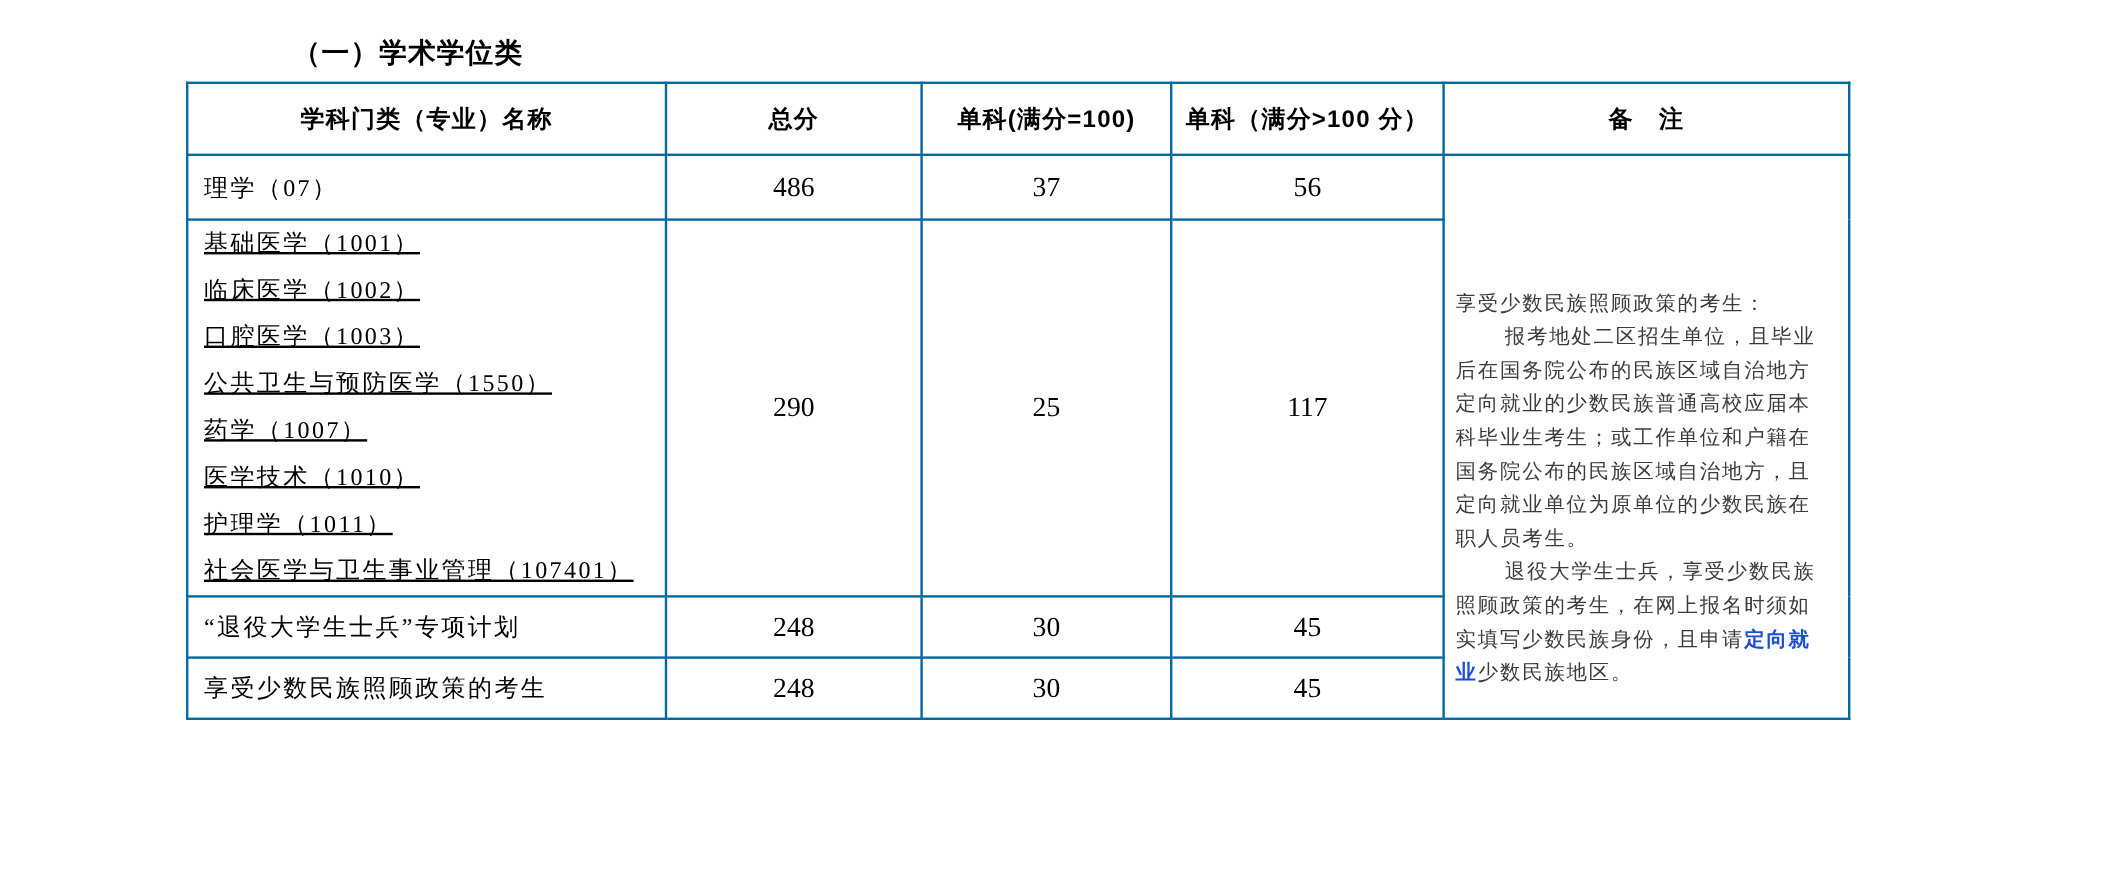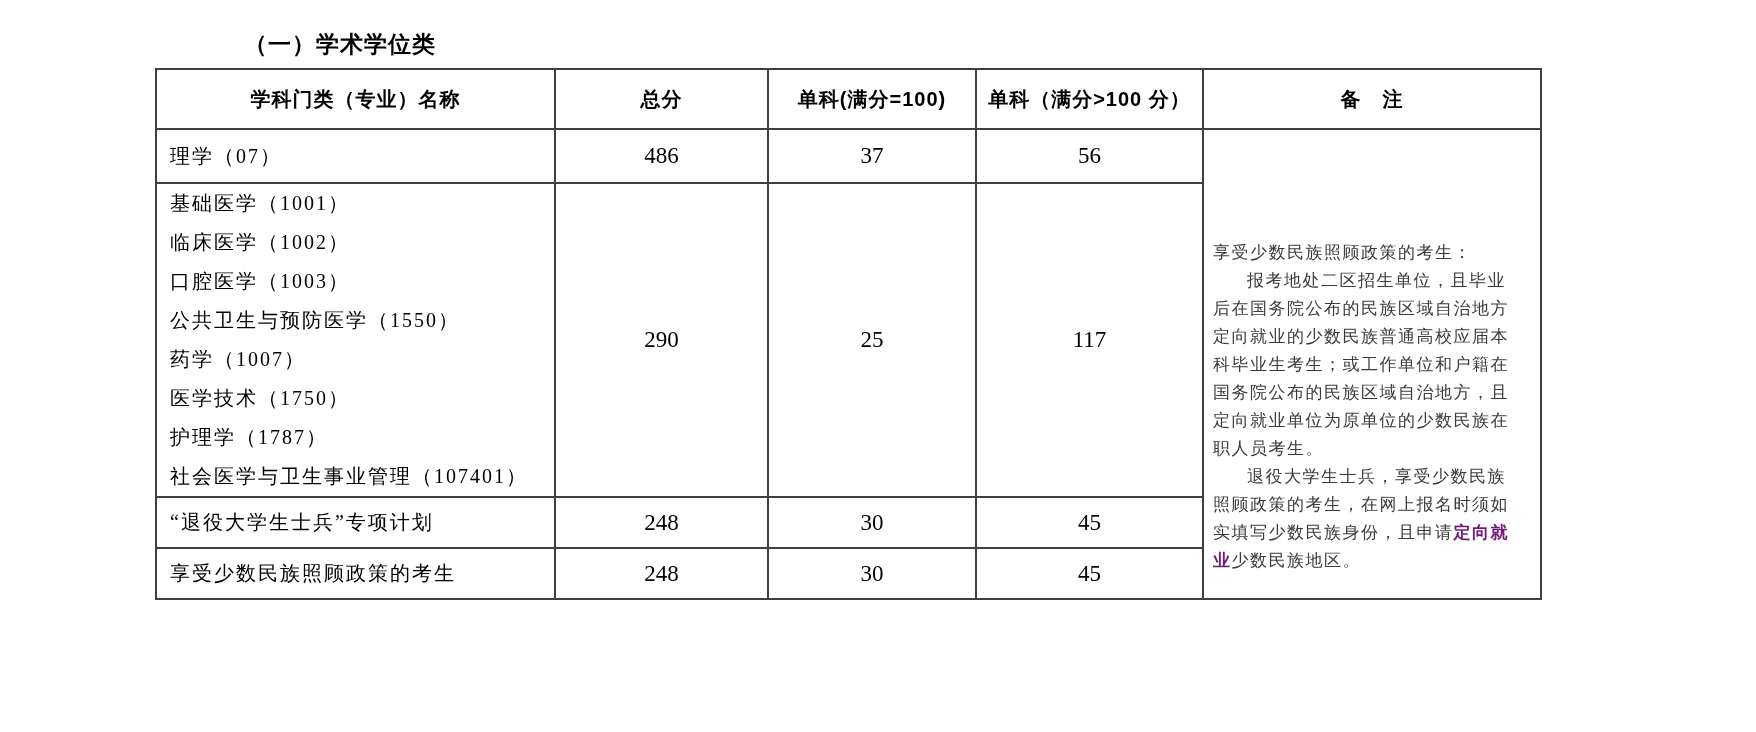--- a/index.html
+++ b/index.html
@@ -23,21 +23,21 @@
 
   table.score-table {
     position: absolute;
     left: 155px; top: 68px;
     width: 1385px;
     border-collapse: collapse;
     table-layout: fixed;
     color: #000;
   }
   .score-table th, .score-table td {
-    border: 2px solid #404040;
+    border: 2px solid #0369a1;
     vertical-align: middle;
   }
   .score-table th {
     font-family: "Liberation Sans", "DejaVu Sans", sans-serif;
     font-weight: bold;
     font-size: 20px;
     text-align: center;
     letter-spacing: 1px;
   }
   .cell-major {
@@ -45,33 +45,33 @@
     padding-left: 13px;
     font-size: 20px;
     letter-spacing: 2px;
     margin-left: 20px;
   }
   .cell-num {
     text-align: center;
     font-size: 23px;
     font-family: "Liberation Serif", "DejaVu Serif", serif;
   }
-  .major-group-line { line-height: 39px; white-space: nowrap; }
+  .major-group-line { line-height: 39px; white-space: nowrap; text-decoration: underline; }
 
   .cell-remarks {
     vertical-align: top;
     padding: 101px 20px 16px 9px;
     font-size: 17px;
     line-height: 28px;
     color: #3b3b3b;
     letter-spacing: 1.5px;
   }
   .remark-line { white-space: nowrap; }
-  .remark-line.indent { text-indent: 2em; }
-  .remark-bold { font-weight: bold; color: #701a75; }
+  .remark-line.indent { text-indent: 2em; text-align: center; }
+  .remark-bold { font-weight: bold; color: #1d4ed8; }
 </style>
 </head>
 <body>
 
 <div class="page">
 
   <div class="doc-title">（一）学术学位类</div>
 
   <table class="score-table">
     <colgroup>
@@ -112,22 +112,22 @@
       </td>
     </tr>
 
     <tr style="height:310px">
       <td class="cell-major">
         <div class="major-group-line">基础医学（1001）</div>
         <div class="major-group-line">临床医学（1002）</div>
         <div class="major-group-line">口腔医学（1003）</div>
         <div class="major-group-line">公共卫生与预防医学（1550）</div>
         <div class="major-group-line">药学（1007）</div>
-        <div class="major-group-line">医学技术（1750）</div>
-        <div class="major-group-line">护理学（1787）</div>
+        <div class="major-group-line">医学技术（1010）</div>
+        <div class="major-group-line">护理学（1011）</div>
         <div class="major-group-line">社会医学与卫生事业管理（107401）</div>
       </td>
       <td class="cell-num">290</td>
       <td class="cell-num">25</td>
       <td class="cell-num">117</td>
     </tr>
 
     <tr style="height:51px">
       <td class="cell-major">“退役大学生士兵”专项计划</td>
       <td class="cell-num">248</td>

